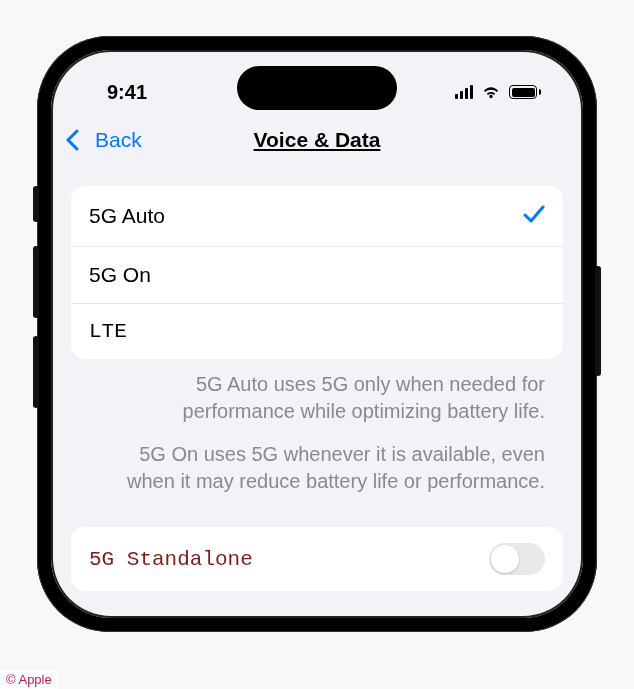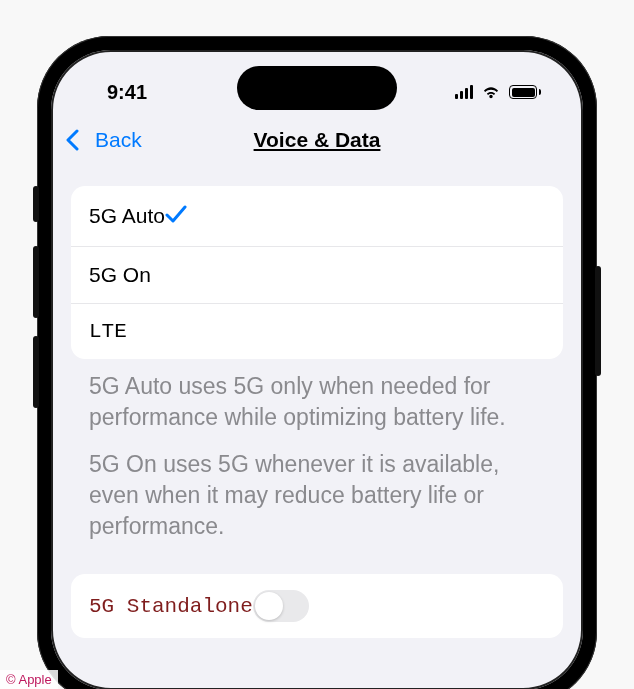--- a/index.html
+++ b/index.html
@@ -28,21 +28,21 @@
       background: #111;
       border-radius: 4px;
     }
     .side-btn.left1 { left: -4px; top: 150px; width: 6px; height: 36px; }
     .side-btn.left2 { left: -4px; top: 210px; width: 6px; height: 72px; }
     .side-btn.left3 { left: -4px; top: 300px; width: 6px; height: 72px; }
     .side-btn.right1 { right: -4px; top: 230px; width: 6px; height: 110px; }
     .screen {
       background: #f2f2f7;
       border-radius: 60px;
-      height: 640px;
+      height: 568px;
       overflow: hidden;
       position: relative;
       box-shadow: 0 0 0 2px #222 inset;
     }
     .island {
       position: absolute;
       top: 16px;
       left: 50%;
       transform: translateX(-50%);
       width: 160px;
@@ -87,35 +87,36 @@
       text-decoration: underline;
     }
     .content { padding: 18px 20px 0; }
     .group {
       background: #fff;
       border-radius: 14px;
       overflow: hidden;
     }
     .row {
       display: flex;
-      justify-content: flex-start;
+      justify-content: space-between;
       align-items: center;
       padding: 16px 18px;
       font-size: 21px;
       color: #000;
       border-bottom: 1px solid #e7e7ea;
       cursor: pointer;
     }
     .row:last-child { border-bottom: none; font-family: Liberation Mono, monospace; }
     .check { color: #007aff; font-size: 24px; font-weight: 700; }
     .footer {
       padding: 12px 18px;
-      font-size: 23px;
+      font-size: 20px;
       line-height: 1.35;
       color: #8a8a8e;
+      text-align: right;
     }
     .spacer { height: 20px; }
     .toggle {
       width: 56px; height: 32px; background: #e9e9eb; border-radius: 16px;
       position: relative; flex-shrink: 0;
     }
     .toggle-knob {
       position: absolute; top: 2px; left: 2px; width: 28px; height: 28px;
       background: #fff; border-radius: 50%;
       box-shadow: 0 1px 3px rgba(0,0,0,0.2);

